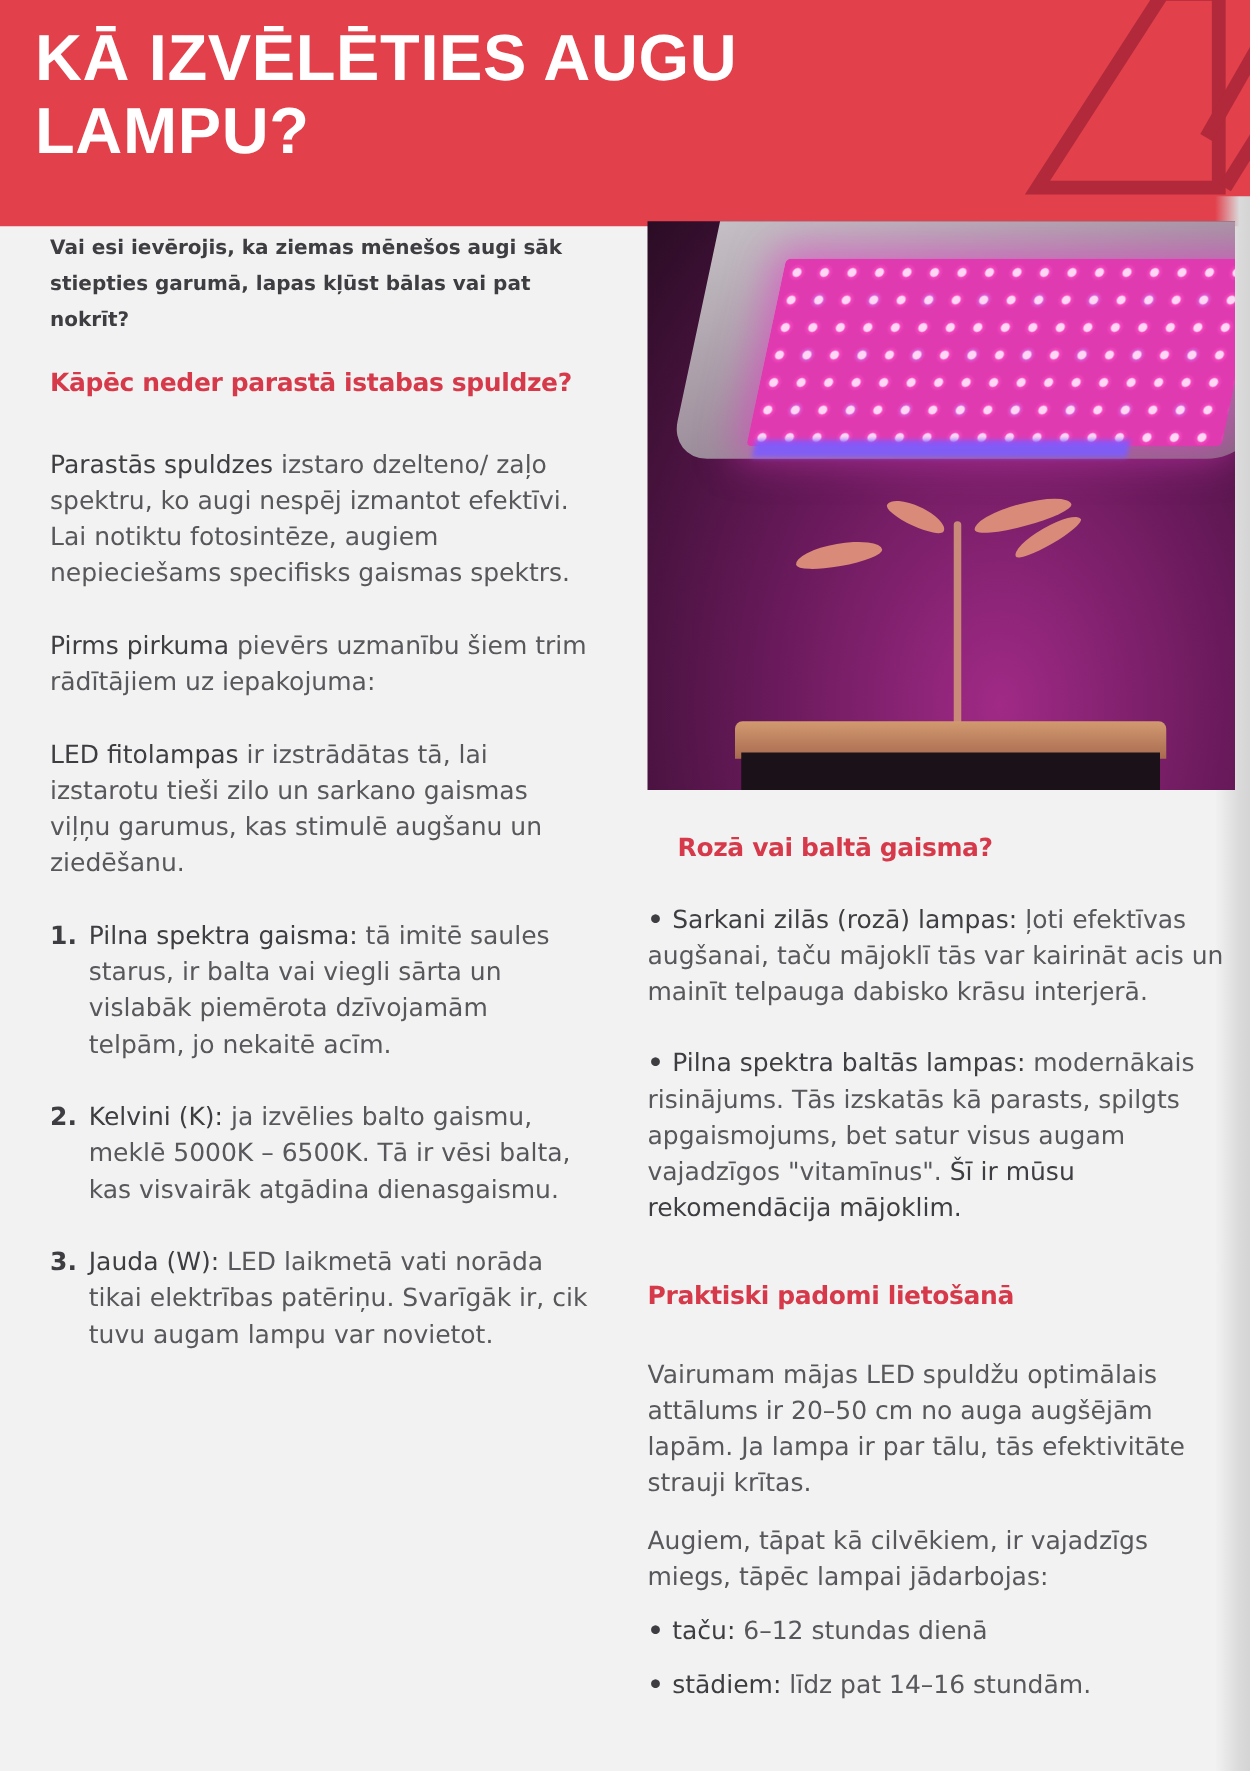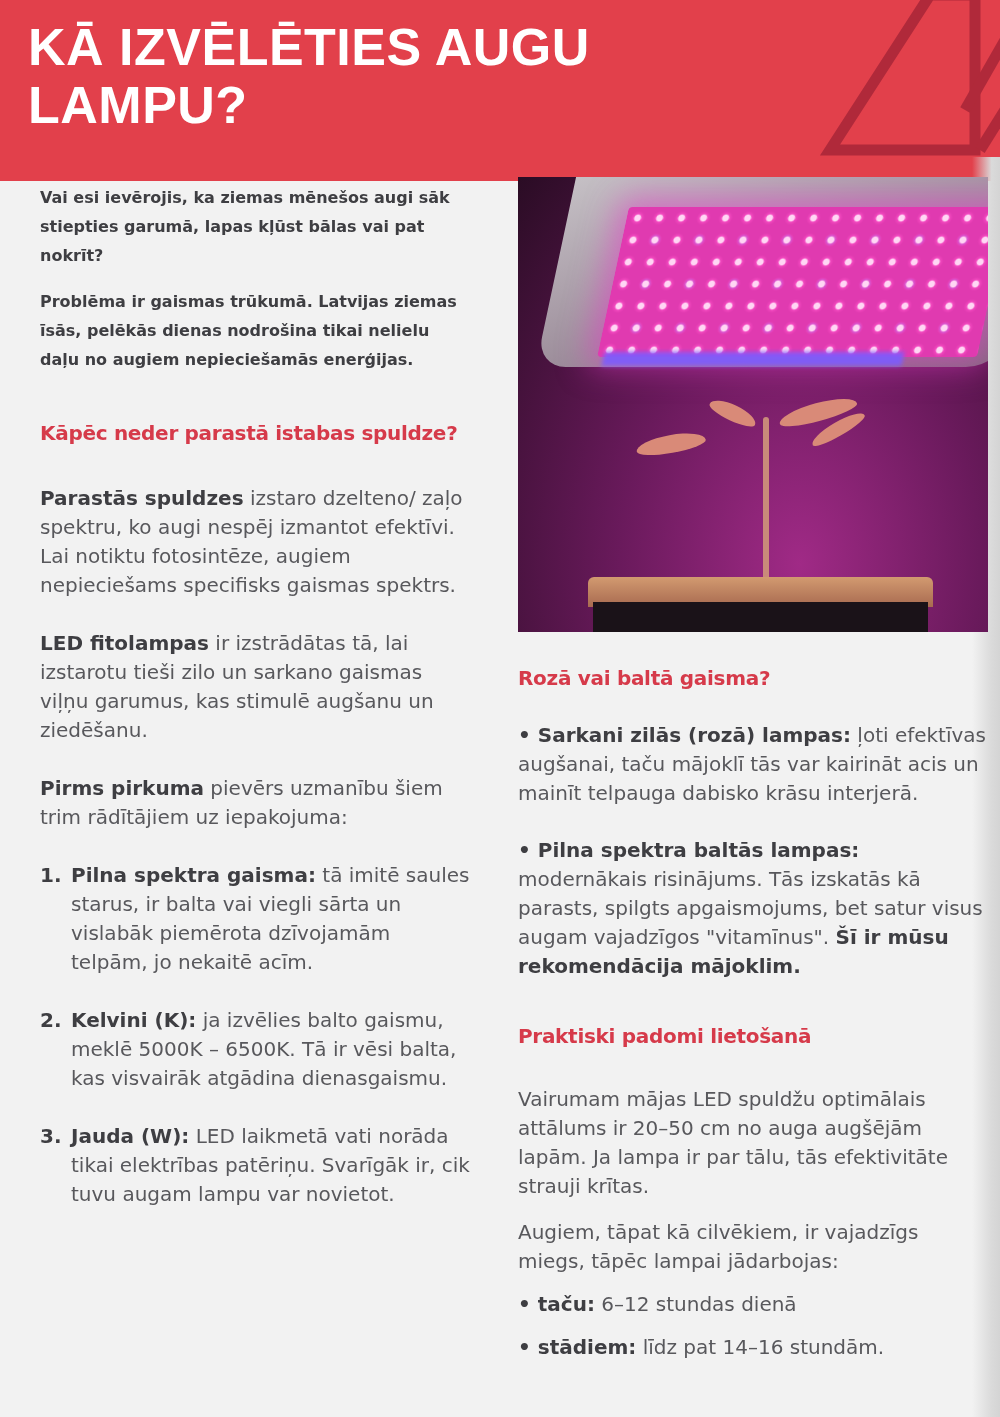--- a/index.html
+++ b/index.html
@@ -27,21 +27,21 @@
   }
   .banner-logo { position: absolute; right: 0; top: 0; width: 200px; height: 157px; }
   .col-left { position: absolute; left: 40px; top: 183px; width: 430px; }
   .col-right { position: absolute; left: 518px; top: 177px; width: 470px; }
   p.lead { font-weight: 700; font-size: 16px; line-height: 29px; color: #3e3e42; margin-bottom: 17px; }
   h2 {
     font-family: "DejaVu Sans", sans-serif; font-weight: 700;
     font-size: 20px; line-height: 38px; color: #d63a4a; letter-spacing: -0.3px;
   }
   p.body { font-size: 20px; line-height: 29px; color: #58585c; }
-  b, .bold { font-weight: 700; color: #3e3e42; }
+  b, .bold { font-weight: 400; color: #3e3e42; }
   .ol-item { position: relative; padding-left: 31px; font-size: 20px; line-height: 29px; color: #58585c; }
   .ol-num { position: absolute; left: 0; top: 0; font-weight: 700; color: #3e3e42; }
   .photo {
     width: 470px; height: 455px; position: relative; overflow: hidden;
     background: radial-gradient(ellipse at 60% 85%, #a02a86 0%, #6a1a5c 45%, #2a0c24 100%);
   }
   .lamp-housing {
     position: absolute; left: 40px; top: -20px; width: 470px; height: 210px;
     background: linear-gradient(160deg, #c9c5c9 0%, #9a8a98 60%, #7a6a78 100%);
     border-radius: 0 0 40px 30px; transform: skewX(-12deg);
@@ -83,32 +83,31 @@
       <line x1="205" y1="40" x2="165" y2="110"></line>
       <line x1="205" y1="110" x2="180" y2="150"></line>
     </g>
   </svg>
 </div>
 
 <div class="edge-shade"></div>
 
 <div class="col-left">
   <p class="lead">Vai esi ievērojis, ka ziemas mēnešos augi sāk stiepties garumā, lapas kļūst bālas vai pat nokrīt?</p>
-  <p class="lead" style="margin-bottom:40px;">Problēma ir gaismas trūkumā. Latvijas ziemas īsās, pelēkās dienas nodrošina tikai nelielu daļu no augiem nepieciešamās enerģijas.</p>
 
   <h2 style="margin-bottom:32px;">Kāpēc neder parastā istabas spuldze?</h2>
 
   <p class="body" style="margin-bottom:29px;">
     <b>Parastās spuldzes</b><span> izstaro dzelteno/ zaļo spektru, ko augi nespēj izmantot efektīvi. Lai notiktu fotosintēze, augiem nepieciešams specifisks gaismas spektrs.</span>
   </p>
   <p class="body" style="margin-bottom:29px;">
-    <b>LED fitolampas</b><span> ir izstrādātas tā, lai izstarotu tieši zilo un sarkano gaismas viļņu garumus, kas stimulē augšanu un ziedēšanu.</span>
+    <b>Pirms pirkuma</b><span> pievērs uzmanību šiem trim rādītājiem uz iepakojuma:</span>
   </p>
   <p class="body" style="margin-bottom:29px;">
-    <b>Pirms pirkuma</b><span> pievērs uzmanību šiem trim rādītājiem uz iepakojuma:</span>
+    <b>LED fitolampas</b><span> ir izstrādātas tā, lai izstarotu tieši zilo un sarkano gaismas viļņu garumus, kas stimulē augšanu un ziedēšanu.</span>
   </p>
 
   <div class="ol-item" style="margin-bottom:29px;">
     <span class="ol-num">1.</span>
     <b>Pilna spektra gaisma:</b><span> tā imitē saules starus, ir balta vai viegli sārta un vislabāk piemērota dzīvojamām telpām, jo nekaitē acīm.</span>
   </div>
   <div class="ol-item" style="margin-bottom:29px;">
     <span class="ol-num">2.</span>
     <b>Kelvini (K):</b><span> ja izvēlies balto gaismu, meklē 5000K – 6500K. Tā ir vēsi balta, kas visvairāk atgādina dienasgaismu.</span>
   </div>
@@ -125,21 +124,21 @@
     <div class="lamp-blue-strip"></div>
     <div class="plant-stem"></div>
     <div class="plant-leaf" style="left:118px;top:258px;width:70px;height:18px;transform:rotate(-10deg);"></div>
     <div class="plant-leaf" style="left:190px;top:228px;width:50px;height:16px;transform:rotate(25deg);"></div>
     <div class="plant-leaf" style="left:260px;top:226px;width:80px;height:18px;transform:rotate(-15deg);"></div>
     <div class="plant-leaf" style="left:290px;top:245px;width:60px;height:14px;transform:rotate(-30deg);"></div>
     <div class="pot-soil"></div>
     <div class="pot"></div>
   </div>
 
-  <h2 style="margin-top:27px;margin-bottom:24px;">Rozā vai baltā gaisma?</h2>
+  <h2 style="margin-top:27px;margin-bottom:24px;margin-left:24px;">Rozā vai baltā gaisma?</h2>
 
   <p class="bullet-para" style="margin-bottom:28px;">
     <span class="dot">• </span><b>Sarkani zilās (rozā) lampas:</b><span> ļoti efektīvas augšanai, taču mājoklī tās var kairināt acis un mainīt telpauga dabisko krāsu interjerā.</span>
   </p>
   <p class="bullet-para" style="margin-bottom:36px;">
     <span class="dot">• </span><b>Pilna spektra baltās lampas:</b><span> modernākais risinājums. Tās izskatās kā parasts, spilgts apgaismojums, bet satur visus augam vajadzīgos "vitamīnus". </span><b>Šī ir mūsu rekomendācija mājoklim.</b>
   </p>
 
   <h2 style="margin-bottom:30px;">Praktiski padomi lietošanā</h2>
 

